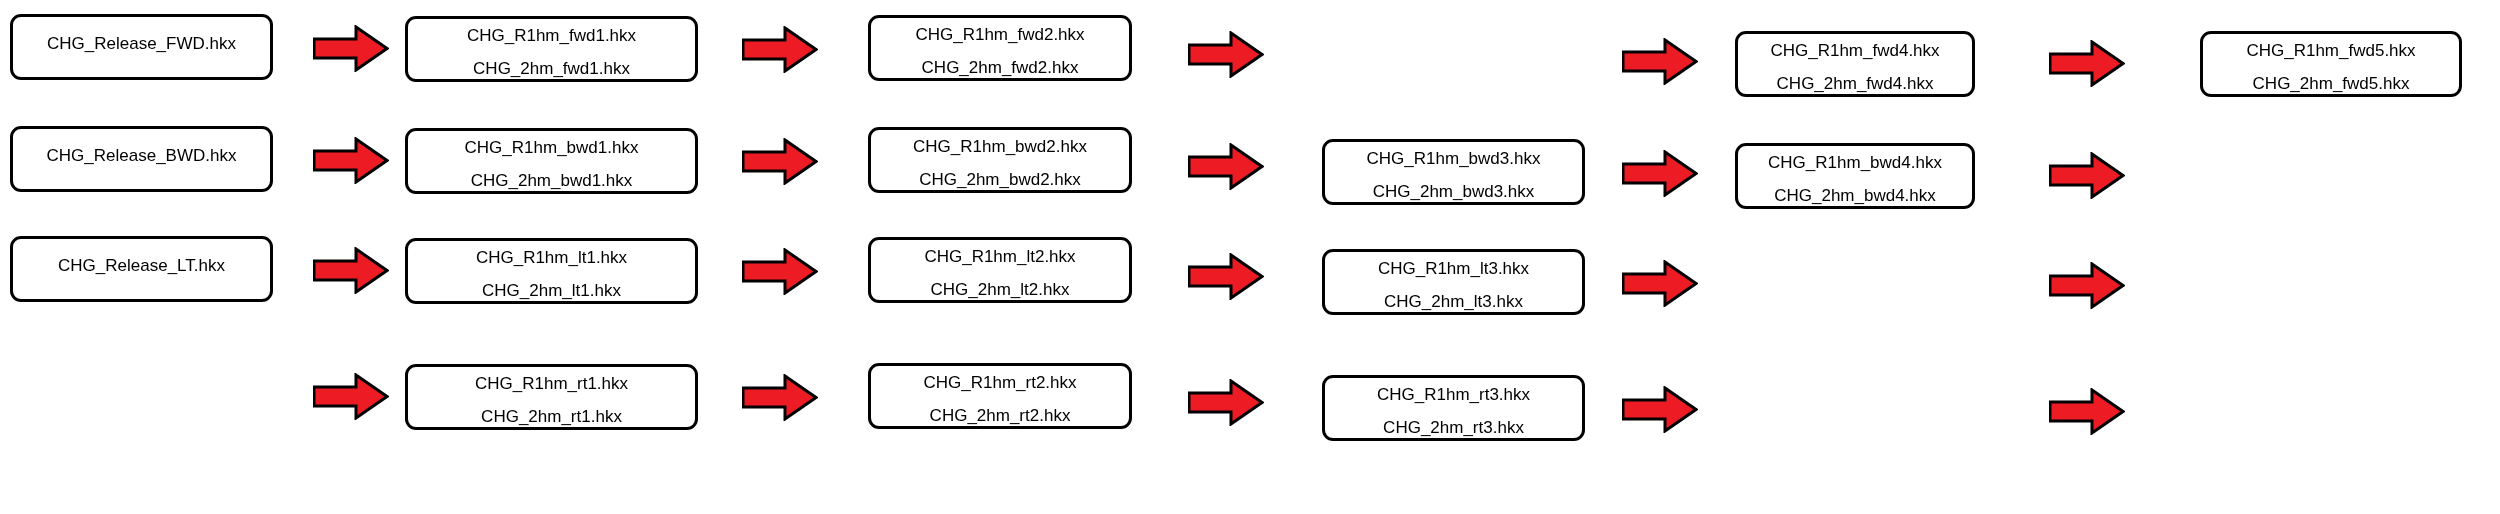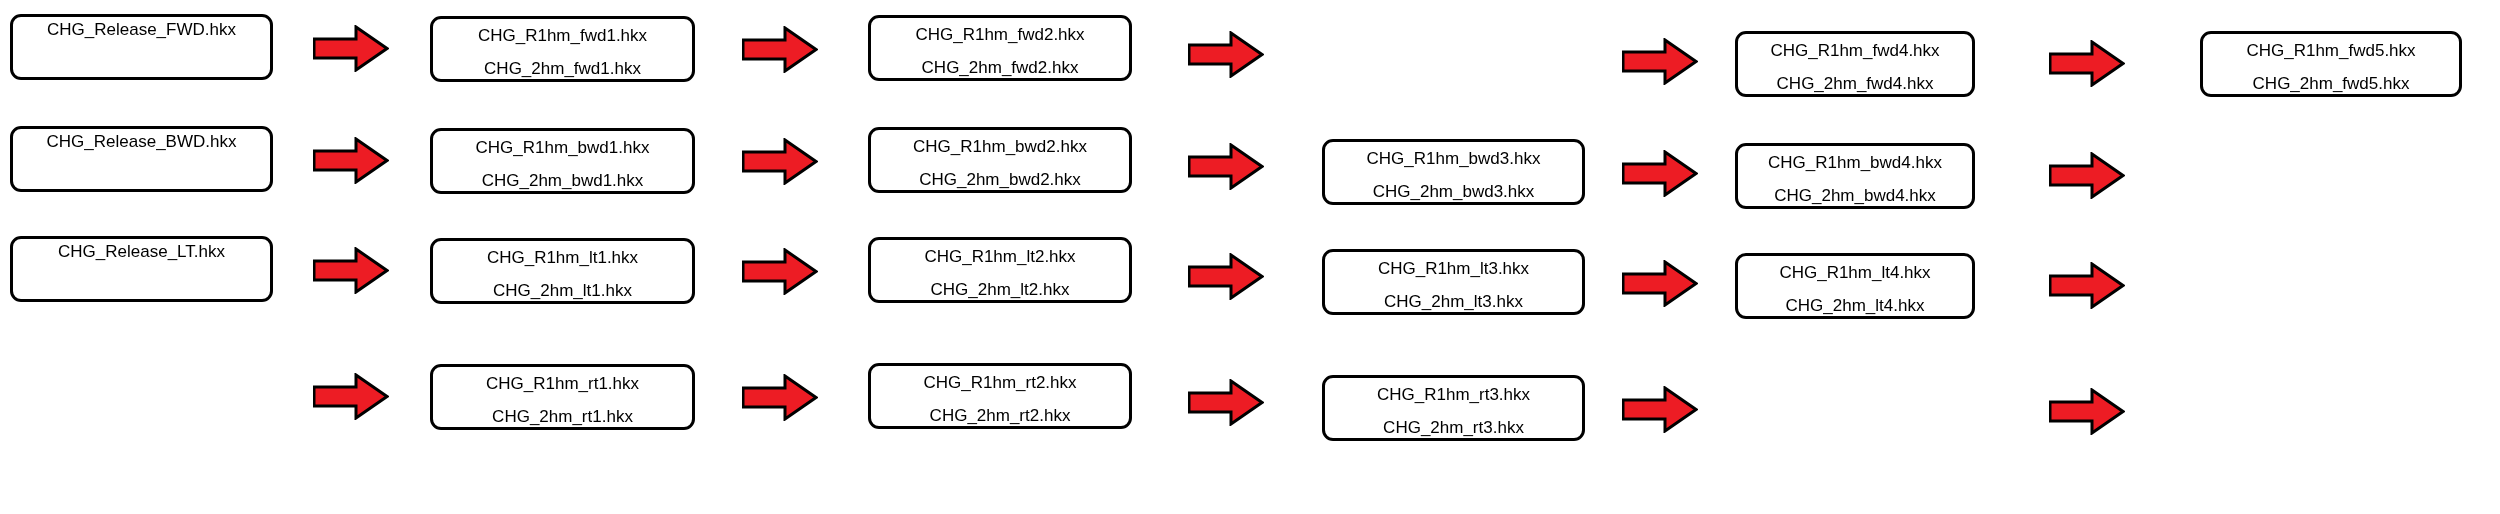--- a/index.html
+++ b/index.html
@@ -6,30 +6,30 @@
   .canvas{
     position:relative;width:2500px;height:514px;background:#ffffff;
     font-family:"Liberation Sans", sans-serif;color:#000;overflow:hidden;
   }
   .box{
     position:absolute;box-sizing:border-box;background:#ffffff;
     border:3px solid #000;border-radius:11px;height:66px;
     font-size:17px;line-height:17px;white-space:nowrap;
     top:calc(var(--ry) + var(--oy));
   }
-  .src{display:flex;justify-content:center;padding-top:4px;}
+  .src{display:flex;justify-content:center;padding-top:18px;}
   .step{
     display:flex;flex-direction:column;justify-content:space-between;
     align-items:center;padding:8px 4px 2px;
   }
   
   .r1{--ry:14px}.r2{--ry:126px}.r3{--ry:236px}.r4{--ry:362px}
   
   .c1{left:10px;  width:263px;--oy:0px}
-  .c2{left:430px; width:265px;--oy:2px}
+  .c2{left:405px; width:293px;--oy:2px}
   .c3{left:868px; width:264px;--oy:1px}
   .c4{left:1322px;width:263px;--oy:13px}
   .c5{left:1735px;width:240px;--oy:17px}
   .c6{left:2200px;width:262px;--oy:17px}
   
   .arrow{position:absolute;width:76px;height:47px;top:calc(var(--ry) + var(--oy));}
   .a1{left:313px; --oy:11px}
   .a2{left:742px; --oy:12px}
   .a3{left:1188px;--oy:17px}
   .a4{left:1622px;--oy:24px}
@@ -131,24 +131,20 @@
   <svg class="arrow r3 a3" viewBox="0 0 76 47">
       <polygon points="1,14 43,14 43,2 74,23.5 43,45 43,33 1,33"></polygon>
     </svg>
   <div class="box step r3 c4">
     <span>CHG_R1hm_lt3.hkx</span>
     <span>CHG_2hm_lt3.hkx</span>
   </div>
   <svg class="arrow r3 a4" viewBox="0 0 76 47">
       <polygon points="1,14 43,14 43,2 74,23.5 43,45 43,33 1,33"></polygon>
     </svg>
-  <div class="box step r3 c5">
-    <span>CHG_R1hm_lt4.hkx</span>
-    <span>CHG_2hm_lt4.hkx</span>
-  </div>
   <svg class="arrow r3 a5" viewBox="0 0 76 47">
       <polygon points="1,14 43,14 43,2 74,23.5 43,45 43,33 1,33"></polygon>
     </svg>
 
   <svg class="arrow r4 a1" viewBox="0 0 76 47">
       <polygon points="1,14 43,14 43,2 74,23.5 43,45 43,33 1,33"></polygon>
     </svg>
   <div class="box step r4 c2">
     <span>CHG_R1hm_rt1.hkx</span>
     <span>CHG_2hm_rt1.hkx</span>

